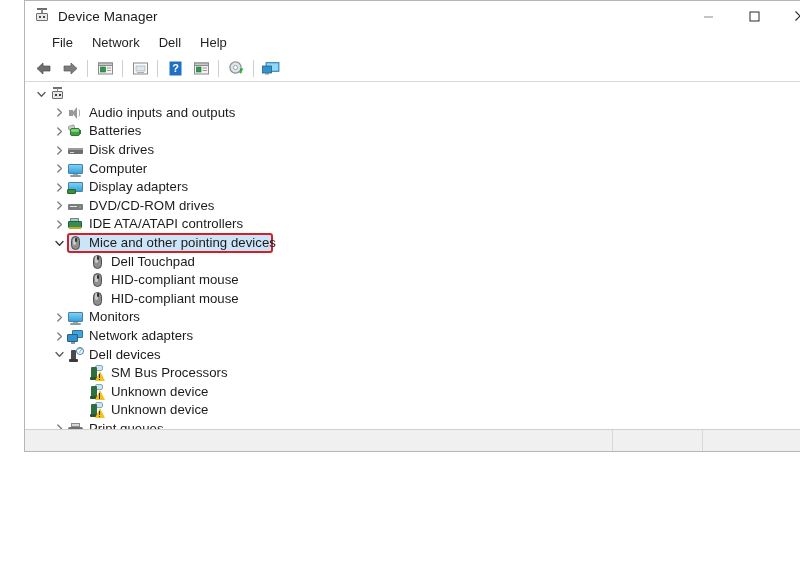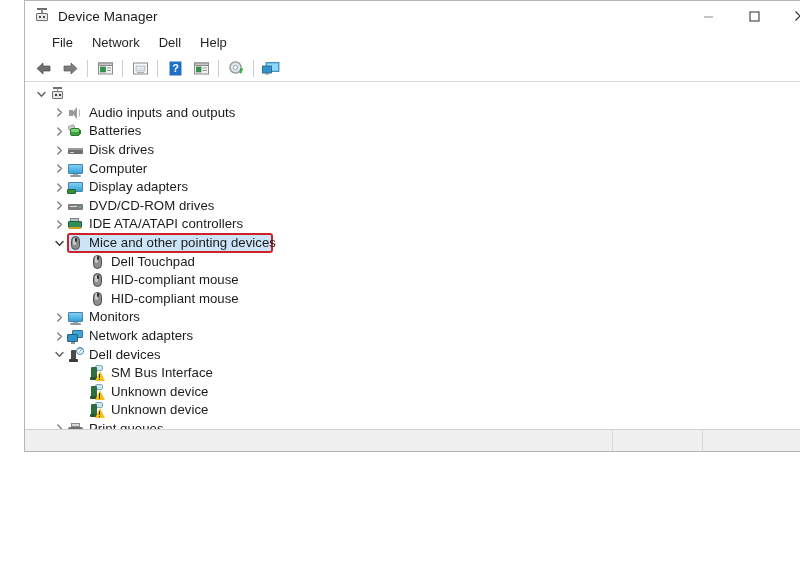--- a/index.html
+++ b/index.html
@@ -690,21 +690,21 @@
       <div class="row ind3">
         <div class="twisty"></div>
         <div class="ico">
           <div class="ic ud-bub"></div>
             <div class="ic ud-b"></div>
             <div class="ic ud-b2"></div>
           <div class="ic warn"></div>
             <div class="ic warn-in"></div>
             <div class="ic warn-d"></div>
         </div>
-        <div class="lbl">SM Bus Interface</div>
+        <div class="lbl">SM Bus Processors</div>
       </div>
 
       <div class="row ind3">
         <div class="twisty"></div>
         <div class="ico">
           <div class="ic ud-bub"></div>
             <div class="ic ud-b"></div>
             <div class="ic ud-b2"></div>
           <div class="ic warn"></div>
             <div class="ic warn-in"></div>

